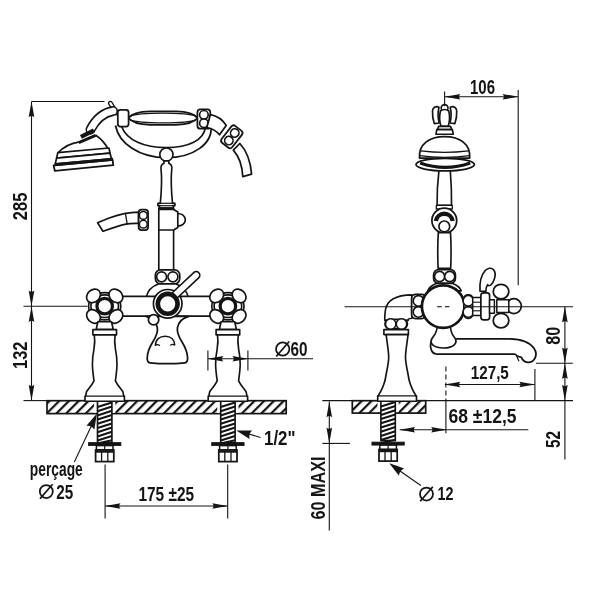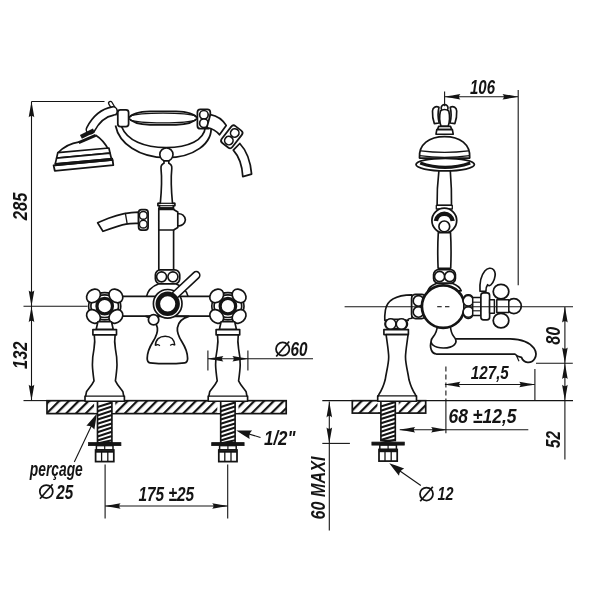--- a/index.html
+++ b/index.html
@@ -1,21 +1,21 @@
 <!DOCTYPE html>
 <html><head>
 <meta charset="utf-8">
 <style>
 html,body{margin:0;padding:0;background:#fff;}
 svg{display:block;}
 text{font-family:"Liberation Sans",sans-serif;fill:#141414;}
 </style>
 </head>
 <body>
-<div style="will-change: transform; width:600px; height:600px;font-style:italic;">
+<div style="will-change: transform; width:600px; height:600px;">
 <svg width="600" height="600" viewBox="0 0 600 600">
 <rect x="0" y="0" width="600" height="600" fill="#ffffff"></rect>
 <defs>
 <path id="ar" d="M0,0 C-0.9,4.5 -1.8,9.5 -2.8,15.5 C-1.1,13.7 1.1,13.7 2.8,15.5 C1.8,9.5 0.9,4.5 0,0 Z" fill="#141414"></path>
 <path id="ar2" d="M0,0 C-1.6,5 -2.9,10 -4.4,15.2 C-1.5,13.4 1.5,13.4 4.4,15.2 C2.9,10 1.6,5 0,0 Z" fill="#141414"></path>
 <pattern id="hat" width="6.9" height="6.9" patternUnits="userSpaceOnUse" patternTransform="rotate(45)">
   <rect width="6.9" height="6.9" fill="#fff"></rect>
   <rect x="0" y="0" width="2.2" height="6.9" fill="#141414"></rect>
 </pattern>
 <g id="leg">

